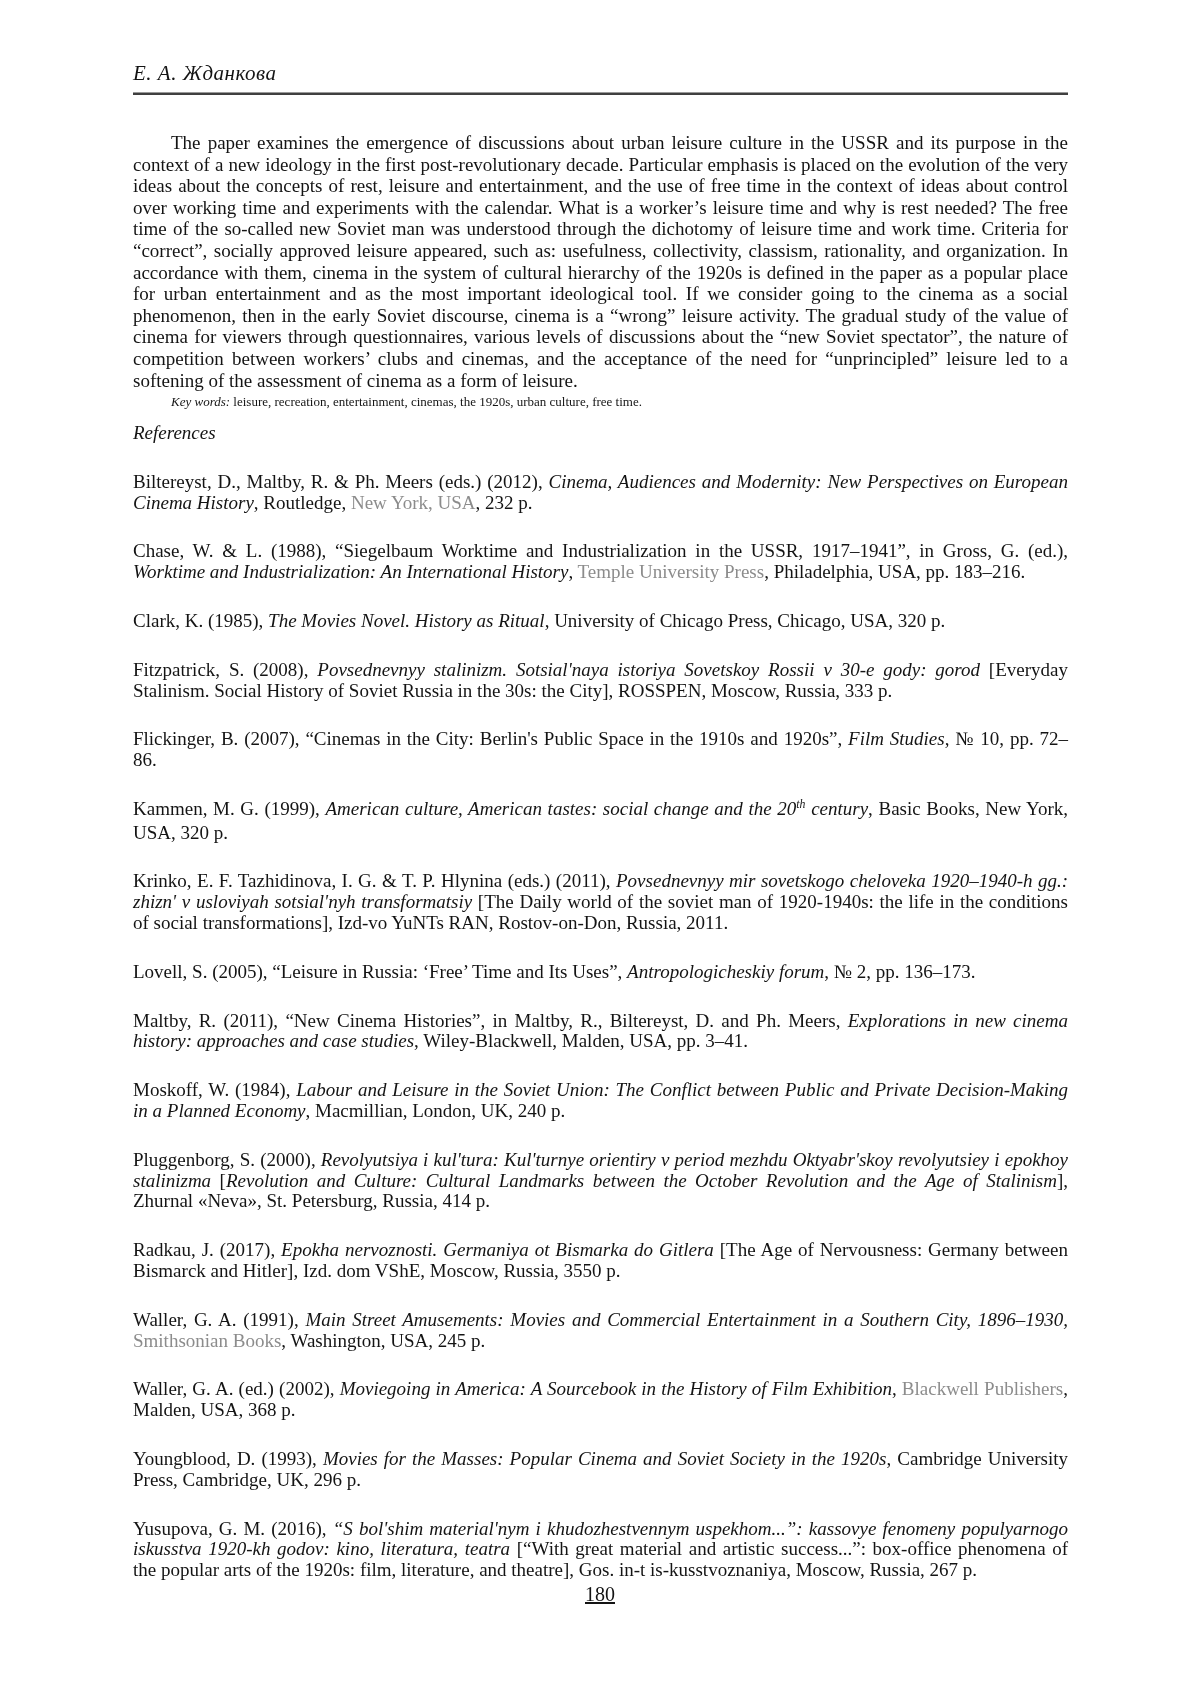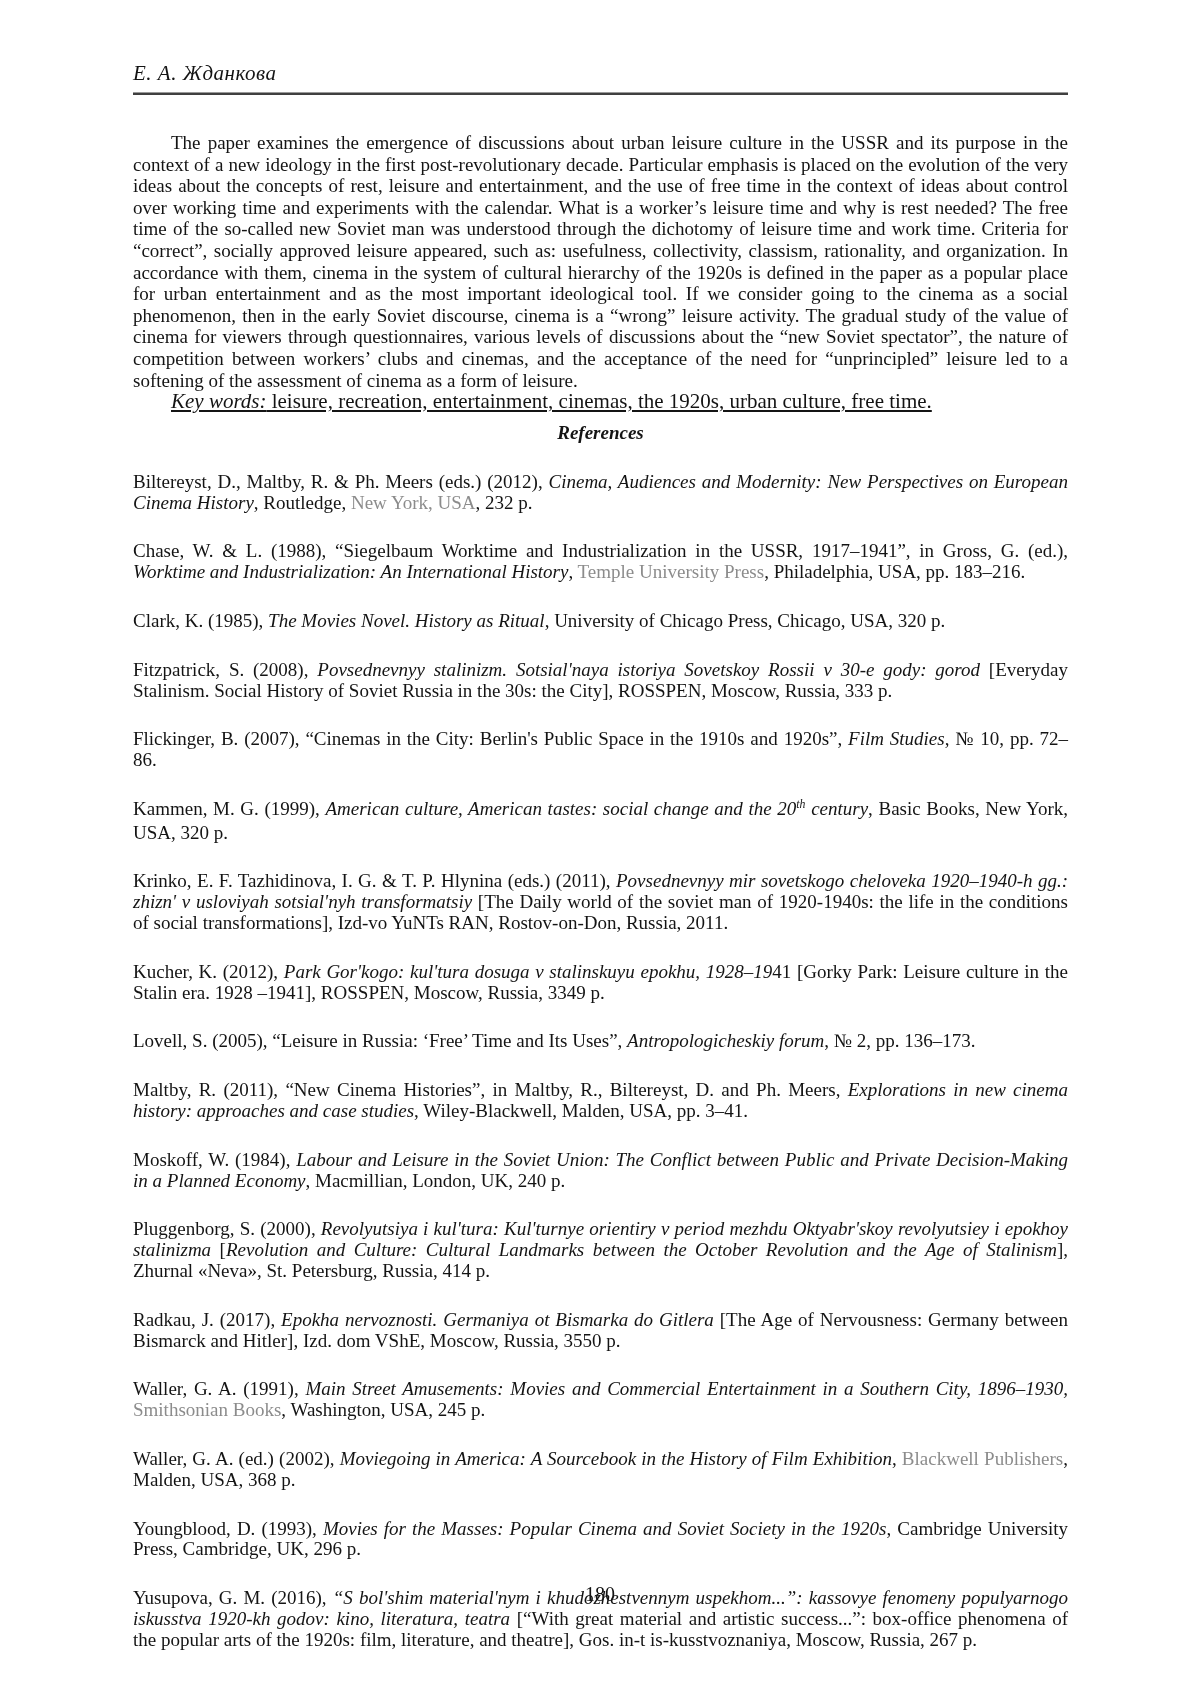--- a/index.html
+++ b/index.html
@@ -32,33 +32,31 @@
     border-top: 1px solid #9a9a9a;
   }
   .abstract {
     margin-top: 37px;
     font-size: 19px;
     line-height: 21.6px;
     text-align: justify;
     text-indent: 38px;
   }
   .keywords {
-    font-size: 21px;
+    font-size: 13px;
     line-height: 21.6px;
     text-align: justify;
     text-indent: 38px;
-    text-decoration: underline;
   }
   .ref-heading {
     margin-top: 9px;
-    text-align: center;
     font-size: 19px;
     line-height: 22px;
     font-style: italic;
-    font-weight: bold;
+    font-weight: normal;
   }
   .ref-list {
     margin-top: 1px;
   }
   .ref-entry {
     font-size: 19px;
     line-height: 20.8px;
     text-align: justify;
     margin-top: 28px;
   }
@@ -71,20 +69,21 @@
     position: relative;
     top: -0.55em;
   }
   .page-number {
     position: absolute;
     top: 1583px;
     left: 0;
     width: 100%;
     text-align: center;
     font-size: 20px;
+    text-decoration: underline;
   }
 </style>
 </head>
 <body>
 
 <div class="page">
   <div class="content">
 
     <header>
       <div class="running-author">Е. А. Жданкова</div>
@@ -101,21 +100,20 @@
       <h2 class="ref-heading">References</h2>
 
       <div class="ref-list" id="ref-list">
           <p class="ref-entry"><span class="seg-n">Biltereyst, D., Maltby, R. &amp; Ph. Meers (eds.) (2012), </span><span class="seg-i">Cinema, Audiences and Modernity: New Perspectives on European Cinema History</span><span class="seg-n">, Routledge, </span><span class="seg-g">New York, USA</span><span class="seg-n">, 232 p.</span></p>
           <p class="ref-entry"><span class="seg-n">Chase, W. &amp; L. (1988), “Siegelbaum Worktime and Industrialization in the USSR, 1917–1941”, in Gross, G. (ed.), </span><span class="seg-i">Worktime and Industrialization: An International History</span><span class="seg-n">, </span><span class="seg-g">Temple University Press</span><span class="seg-n">, Philadelphia, USA, pp. 183–216.</span></p>
           <p class="ref-entry"><span class="seg-n">Clark, K. (1985), </span><span class="seg-i">The Movies Novel. History as Ritual</span><span class="seg-n">, University of Chicago Press, Chicago, USA, 320 p.</span></p>
           <p class="ref-entry"><span class="seg-n">Fitzpatrick, S. (2008), </span><span class="seg-i">Povsednevnyy stalinizm. Sotsial'naya istoriya Sovetskoy Rossii v 30-e gody: gorod</span><span class="seg-n"> [Everyday Stalinism. Social History of Soviet Russia in the 30s: the City], ROSSPEN, Moscow, Russia, 333 p.</span></p>
           <p class="ref-entry"><span class="seg-n">Flickinger, B. (2007), “Cinemas in the City: Berlin's Public Space in the 1910s and 1920s”, </span><span class="seg-i">Film Studies</span><span class="seg-n">, № 10, pp. 72–86.</span></p>
           <p class="ref-entry"><span class="seg-n">Kammen, M. G. (1999), </span><span class="seg-i">American culture, American tastes: social change and the 20</span><span class="seg-is">th</span><span class="seg-i"> century</span><span class="seg-n">, Basic Books, New York, USA, 320 p.</span></p>
           <p class="ref-entry"><span class="seg-n">Krinko, E. F. Tazhidinova, I. G. &amp; T. P. Hlynina (eds.) (2011), </span><span class="seg-i">Povsednevnyy mir sovetskogo cheloveka 1920–1940-h gg.: zhizn' v usloviyah sotsial'nyh transformatsiy</span><span class="seg-n"> [The Daily world of the soviet man of 1920-1940s: the life in the conditions of social transformations], Izd-vo YuNTs RAN, Rostov-on-Don, Russia, 2011.</span></p>
-          <p class="ref-entry"><span class="seg-n">Kucher, K. (2012), </span><span class="seg-i">Park Gor'kogo: kul'tura dosuga v stalinskuyu epokhu, 1928–19</span><span class="seg-n">41 [Gorky Park: Leisure culture in the Stalin era. 1928 –1941], ROSSPEN, Moscow, Russia, 3349 p.</span></p>
           <p class="ref-entry"><span class="seg-n">Lovell, S. (2005), “Leisure in Russia: ‘Free’ Time and Its Uses”, </span><span class="seg-i">Antropologicheskiy forum</span><span class="seg-n">, № 2, pp. 136–173.</span></p>
           <p class="ref-entry"><span class="seg-n">Maltby, R. (2011), “New Cinema Histories”, in Maltby, R., Biltereyst, D. and Ph. Meers, </span><span class="seg-i">Explorations in new cinema history: approaches and case studies</span><span class="seg-n">, Wiley-Blackwell, Malden, USA, pp. 3–41.</span></p>
           <p class="ref-entry"><span class="seg-n">Moskoff, W. (1984), </span><span class="seg-i">Labour and Leisure in the Soviet Union: The Conflict between Public and Private Decision-Making in a Planned Economy</span><span class="seg-n">, Macmillian, London, UK, 240 p.</span></p>
           <p class="ref-entry"><span class="seg-n">Pluggenborg, S. (2000), </span><span class="seg-i">Revolyutsiya i kul'tura: Kul'turnye orientiry v period mezhdu Oktyabr'skoy revolyutsiey i epokhoy stalinizma</span><span class="seg-n"> [</span><span class="seg-i">Revolution and Culture: Cultural Landmarks between the October Revolution and the Age of Stalinism</span><span class="seg-n">], Zhurnal «Neva», St. Petersburg, Russia, 414 p.</span></p>
           <p class="ref-entry"><span class="seg-n">Radkau, J. (2017), </span><span class="seg-i">Epokha nervoznosti. Germaniya ot Bismarka do Gitlera</span><span class="seg-n"> [The Age of Nervousness: Germany between Bismarck and Hitler], Izd. dom VShE, Moscow, Russia, 3550 p.</span></p>
           <p class="ref-entry"><span class="seg-n">Waller, G. A. (1991), </span><span class="seg-i">Main Street Amusements: Movies and Commercial Entertainment in a Southern City, 1896–1930,</span><span class="seg-n"> </span><span class="seg-g">Smithsonian Books</span><span class="seg-n">, Washington, USA, 245 p.</span></p>
           <p class="ref-entry"><span class="seg-n">Waller, G. A. (ed.) (2002), </span><span class="seg-i">Moviegoing in America: A Sourcebook in the History of Film Exhibition</span><span class="seg-n">, </span><span class="seg-g">Blackwell Publishers</span><span class="seg-n">, Malden, USA, 368 p.</span></p>
           <p class="ref-entry"><span class="seg-n">Youngblood, D. (1993), </span><span class="seg-i">Movies for the Masses: Popular Cinema and Soviet Society in the 1920s</span><span class="seg-n">, Cambridge University Press, Cambridge, UK, 296 p.</span></p>
           <p class="ref-entry"><span class="seg-n">Yusupova, G. M. (2016), </span><span class="seg-i">“S bol'shim material'nym i khudozhestvennym uspekhom...”: kassovye fenomeny populyarnogo iskusstva 1920-kh godov: kino, literatura, teatra</span><span class="seg-n"> [“With great material and artistic success...”: box-office phenomena of the popular arts of the 1920s: film, literature, and theatre], Gos. in-t is-kusstvoznaniya, Moscow, Russia, 267 p.</span></p>
         </div>

